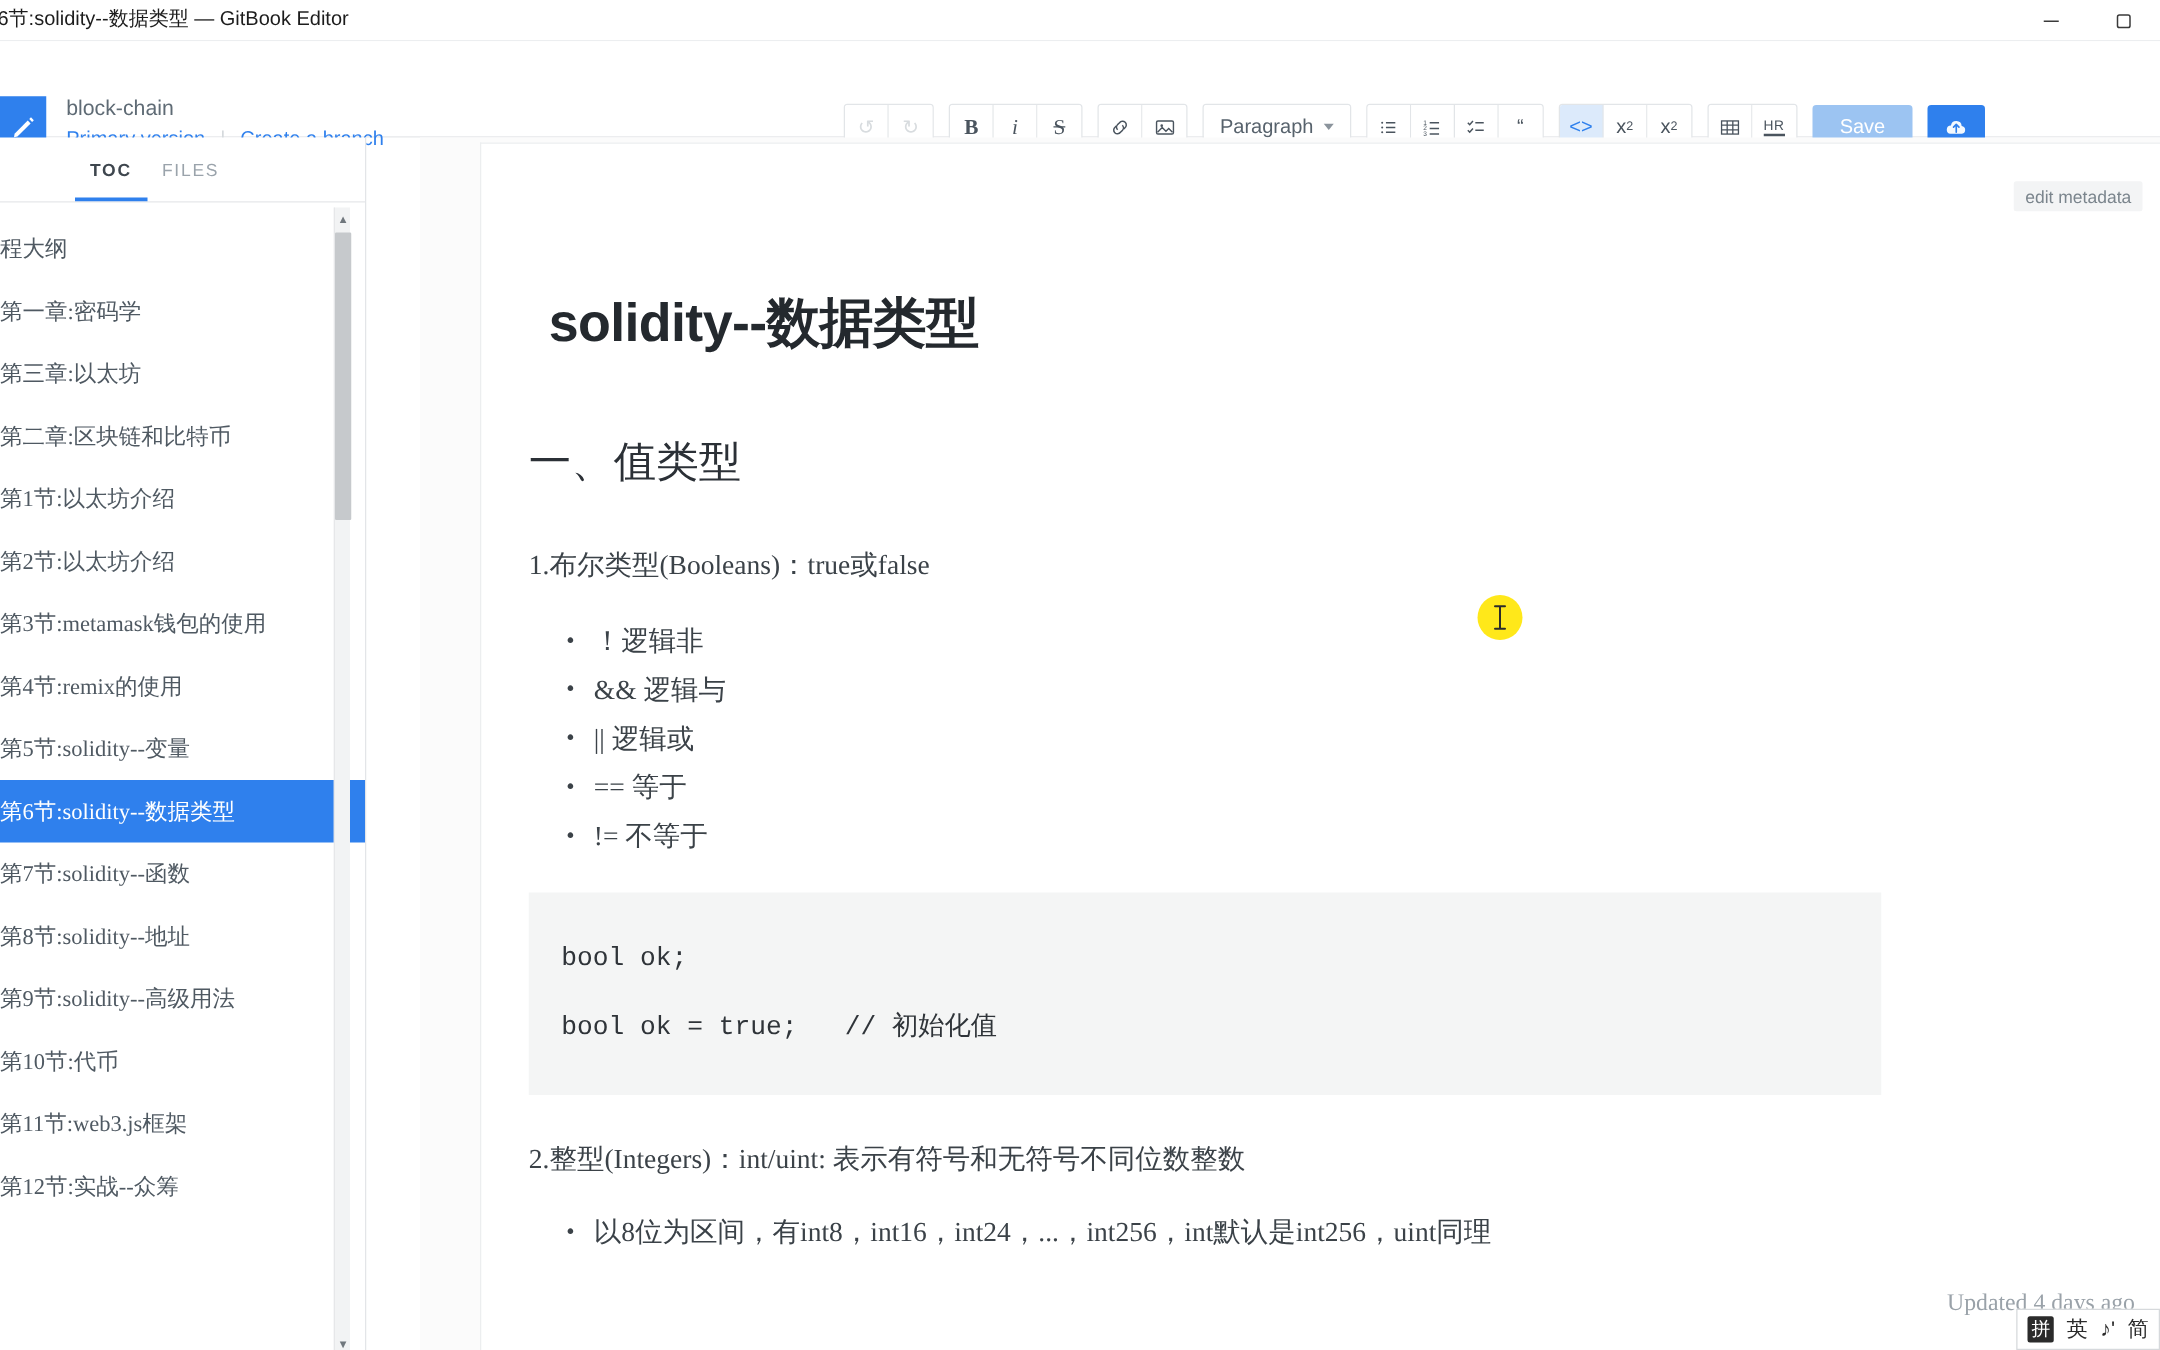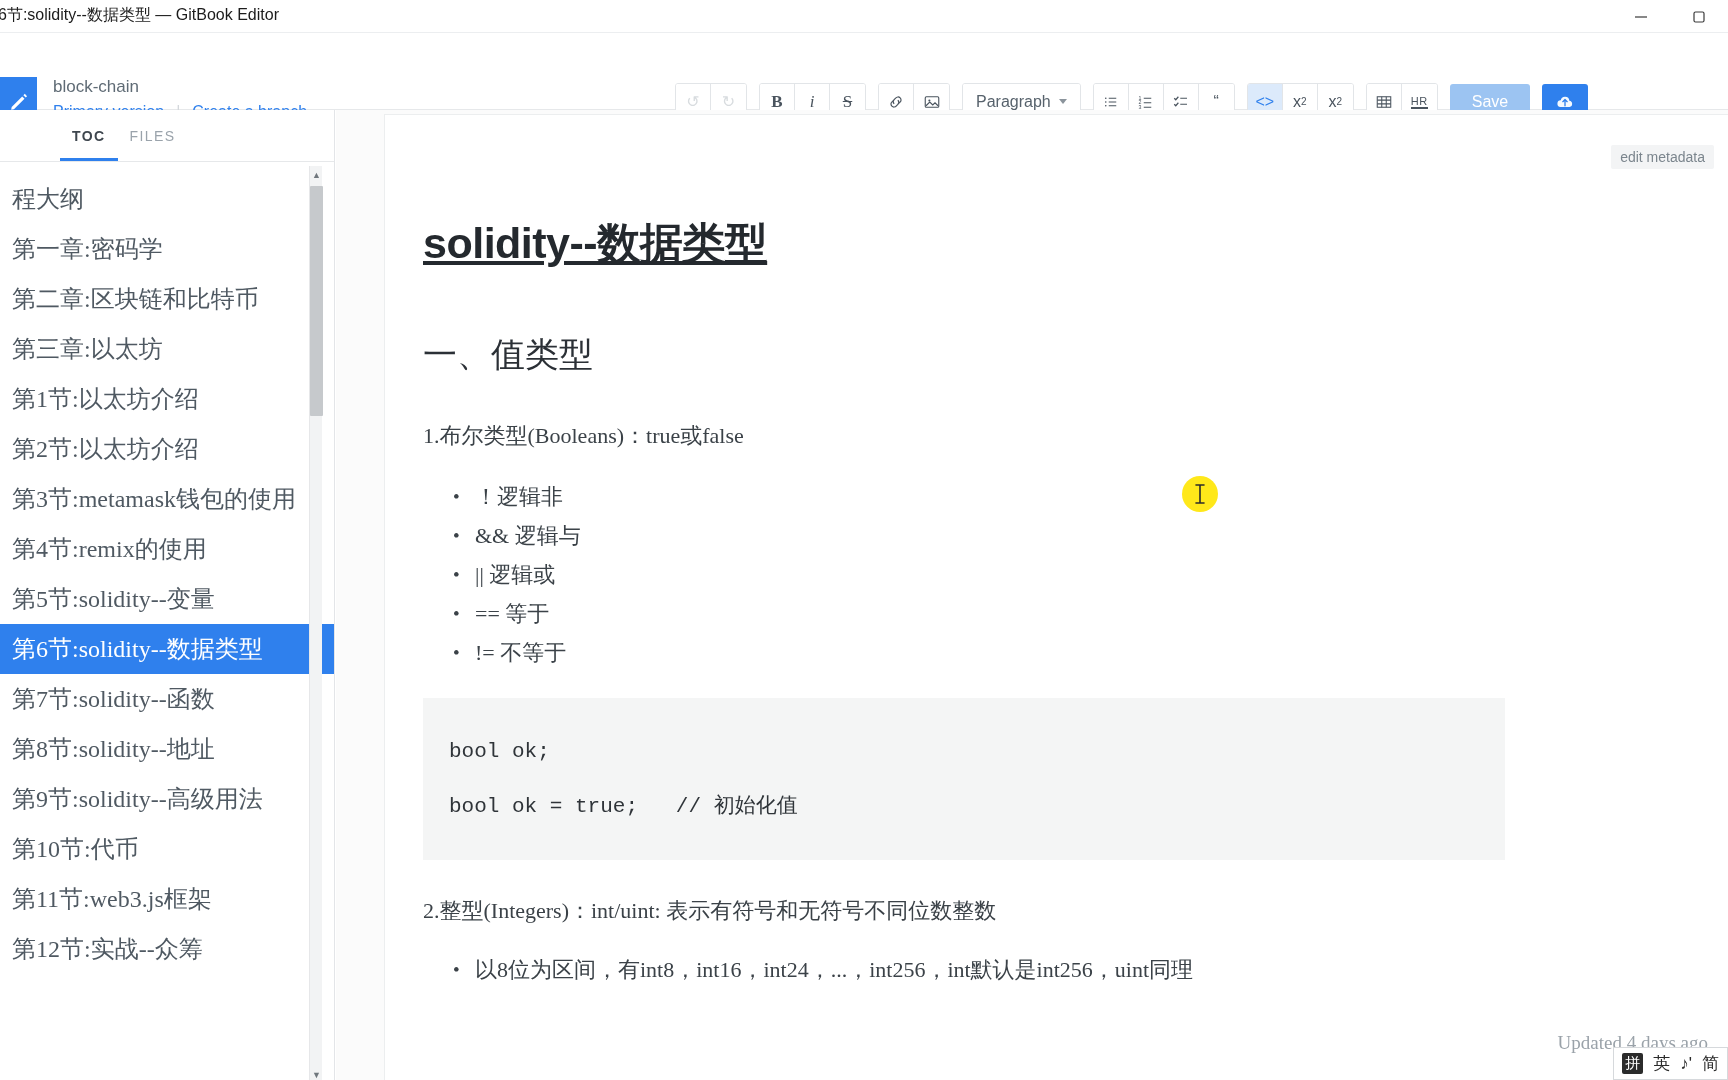--- a/index.html
+++ b/index.html
@@ -65,33 +65,33 @@
     height:35px; padding:0 22px; border-radius:3px; background:#9cc4f2; color:#ffffff;
     display:flex; align-items:center; justify-content:center; font-size:16px;
   }
   .pub-btn {
     height:35px; width:46px; border-radius:3px; background:#2f80ed; color:#fff;
     display:flex; align-items:center; justify-content:center;
   }
 
   
   .sidebar {
-    position:absolute; left:0; top:110px; width:335px; height:970px;
+    position:absolute; left:0; top:110px; width:293px; height:970px;
     background:#ffffff; border-right:1px solid #e3e5e8;
   }
   .tabs { height:52px; border-bottom:1px solid #e6e8ea; display:flex; align-items:flex-start; padding-left:60px; }
   .tab {
     font-size:14px; letter-spacing:1.4px; color:#9aa3ab; padding:18px 12px 14px 12px;
     border-bottom:3px solid transparent;
   }
   .tab.active { color:#3e464e; font-weight:bold; border-bottom-color:#2f80ed; }
   .toc-list { position:relative; height:918px; overflow:hidden; padding-top:12px; }
   .toc-item {
-    height:50px; display:flex; align-items:center; padding-left:12px;
-    font-size:24px; color:#4f5962; white-space:nowrap;
+    height:50px; display:flex; align-items:center; padding-left:0px;
+    font-size:18px; color:#4f5962; white-space:nowrap;
     font-family:"Liberation Serif", "DejaVu Serif", serif;
   }
   .toc-item.selected { background:#2f80ed; color:#ffffff; }
   .toc-scrollbar {
     position:absolute; right:12px; top:56px; width:13px; height:918px; background:#f2f3f4;
     border-left:1px solid #e6e7e9;
   }
   .toc-thumb { position:absolute; left:0; top:20px; width:13px; height:230px; background:#c6c9cc; border-radius:1px; }
   .scroll-arrow { position:absolute; left:0; width:13px; height:18px; display:flex; align-items:center; justify-content:center; color:#70777d; font-size:9px; }
 
@@ -102,23 +102,22 @@
   .page {
     position:absolute; left:48px; top:4px; width:1344px; height:966px;
     background:#ffffff; border-left:1px solid #eceeef; border-top:1px solid #eceeef;
   }
   .edit-meta {
     position:absolute; right:14px; top:30px; font-size:14px; color:#7b858d;
     background:#f3f4f5; border-radius:2px; padding:4px 9px;
   }
   .doc { position:absolute; left:38px; top:100px; width:1180px; }
   .doc h1 {
-    margin:0; font-size:43px; line-height:56px; font-weight:bold; color:#24292e;
+    margin:16px; font-size:43px; line-height:56px; font-weight:bold; color:#24292e;
     letter-spacing:-0.5px;
-    text-decoration:underline;
   }
   .doc h2 {
     margin:62px 0 0 0; font-size:34px; line-height:44px; font-weight:normal; color:#2b3036;
     font-family:"Liberation Serif", "DejaVu Serif", serif;
   }
   .para {
     margin-top:44px; font-size:22px; line-height:30px; color:#3b4248;
     font-family:"Liberation Serif", "DejaVu Serif", serif;
   }
   .bullets { margin:26px 0 0 0; padding-left:52px; list-style:none; }
@@ -302,22 +301,22 @@
   </div>
 
   <div class="sidebar">
     <div class="tabs">
       <div class="tab active">TOC</div>
       <div class="tab">FILES</div>
     </div>
     <div class="toc-list">
       <div class="toc-item">程大纲</div>
       <div class="toc-item">第一章:密码学</div>
+      <div class="toc-item">第三章:以太坊</div>
       <div class="toc-item">第二章:区块链和比特币</div>
-      <div class="toc-item">第三章:以太坊</div>
       <div class="toc-item">第1节:以太坊介绍</div>
       <div class="toc-item">第2节:以太坊介绍</div>
       <div class="toc-item">第3节:metamask钱包的使用</div>
       <div class="toc-item">第4节:remix的使用</div>
       <div class="toc-item">第5节:solidity--变量</div>
       <div class="toc-item selected">第6节:solidity--数据类型</div>
       <div class="toc-item">第7节:solidity--函数</div>
       <div class="toc-item">第8节:solidity--地址</div>
       <div class="toc-item">第9节:solidity--高级用法</div>
       <div class="toc-item">第10节:代币</div>

